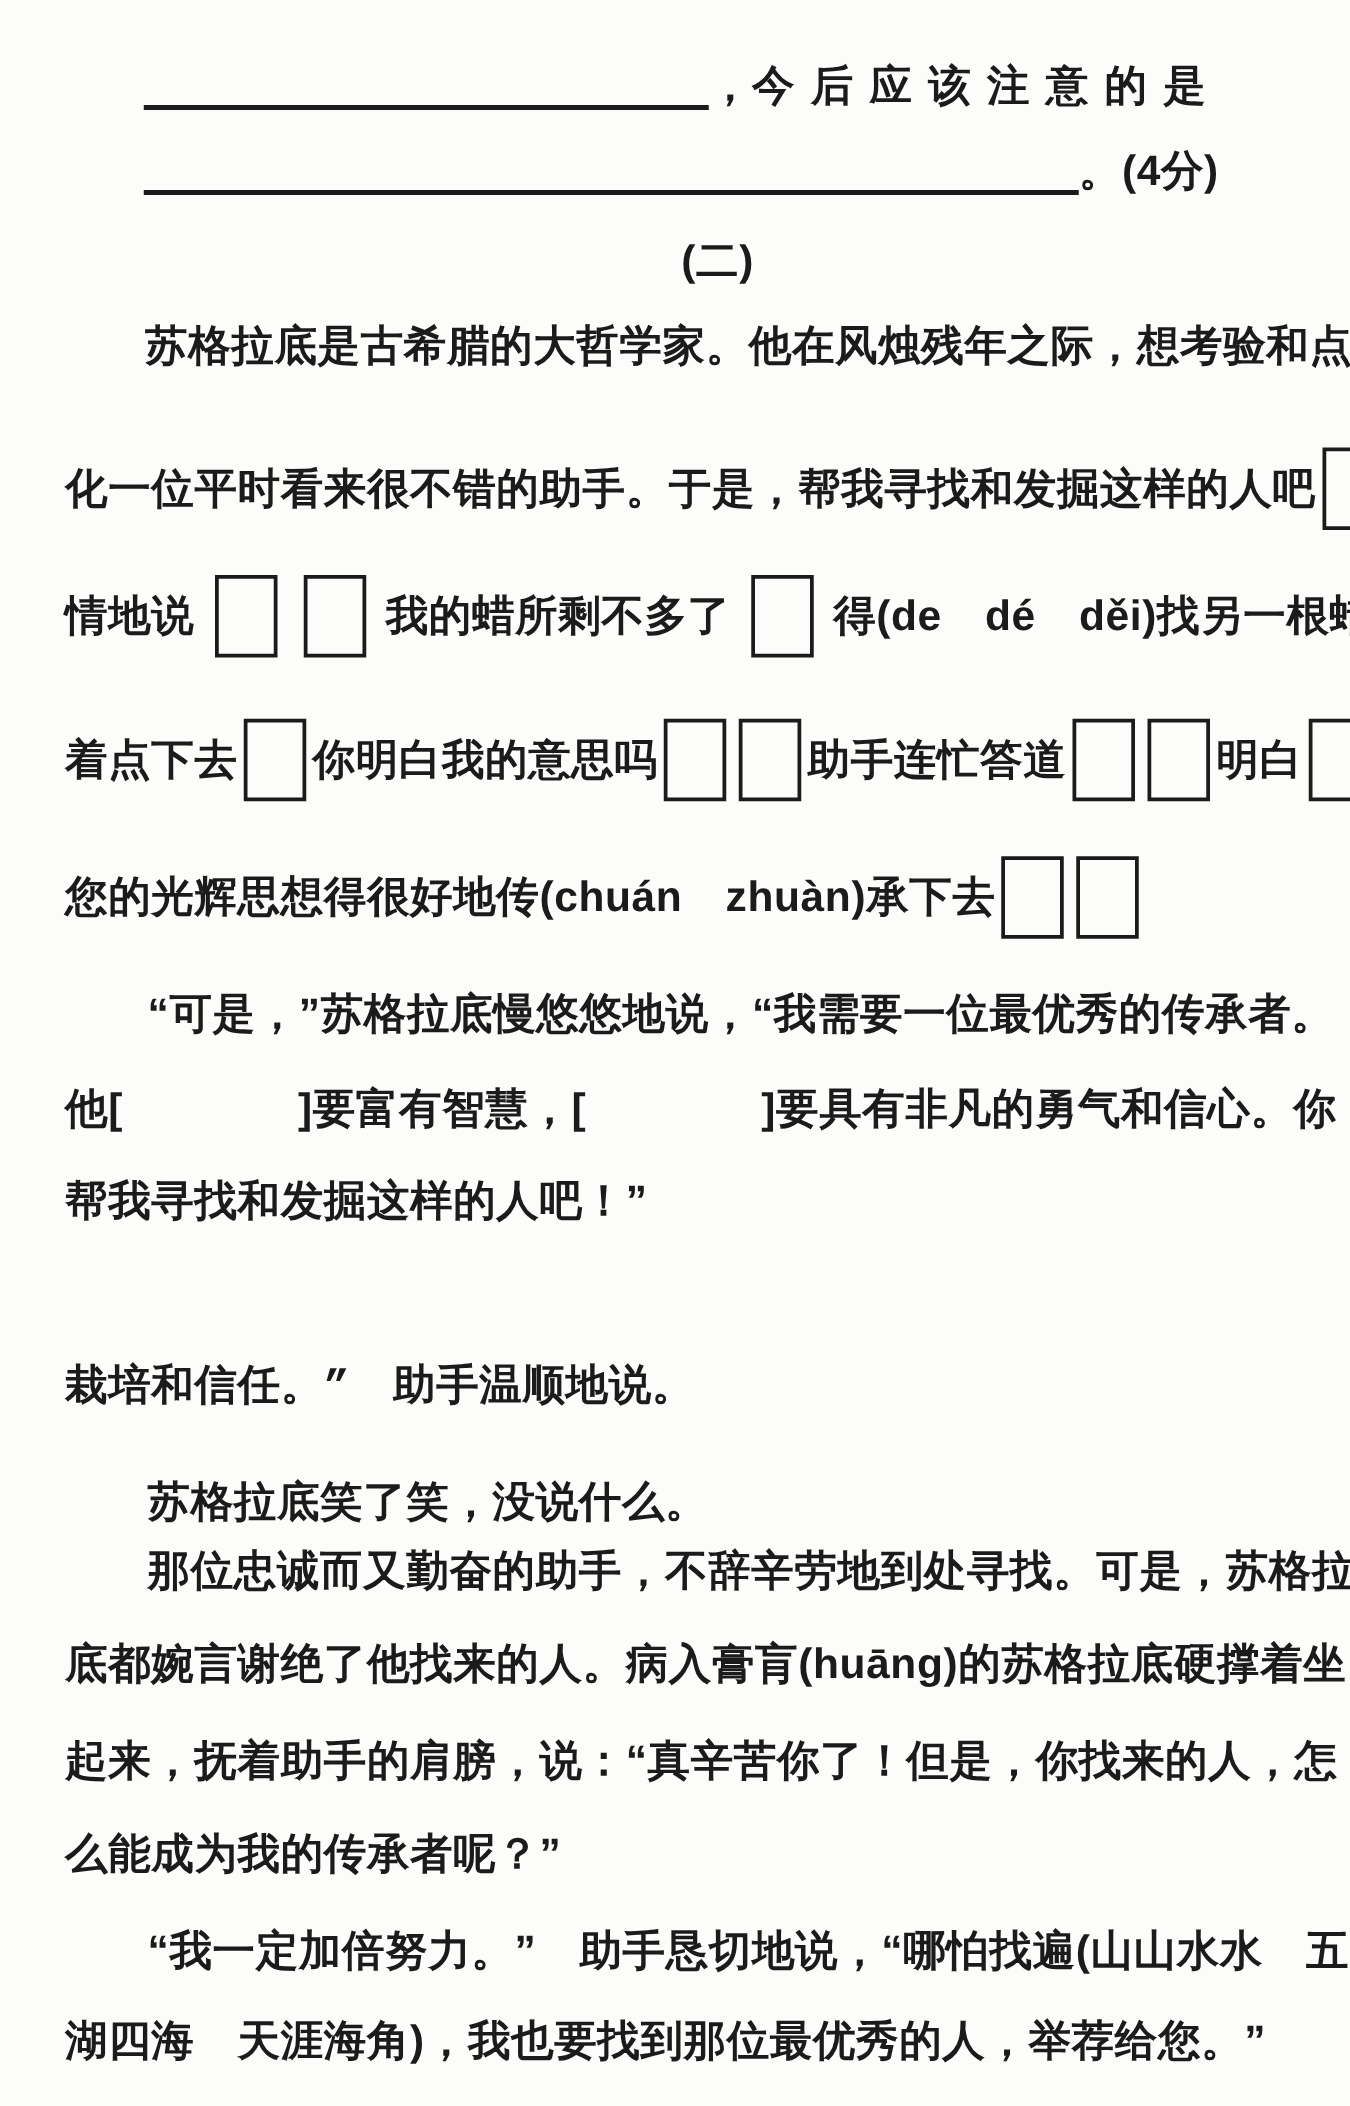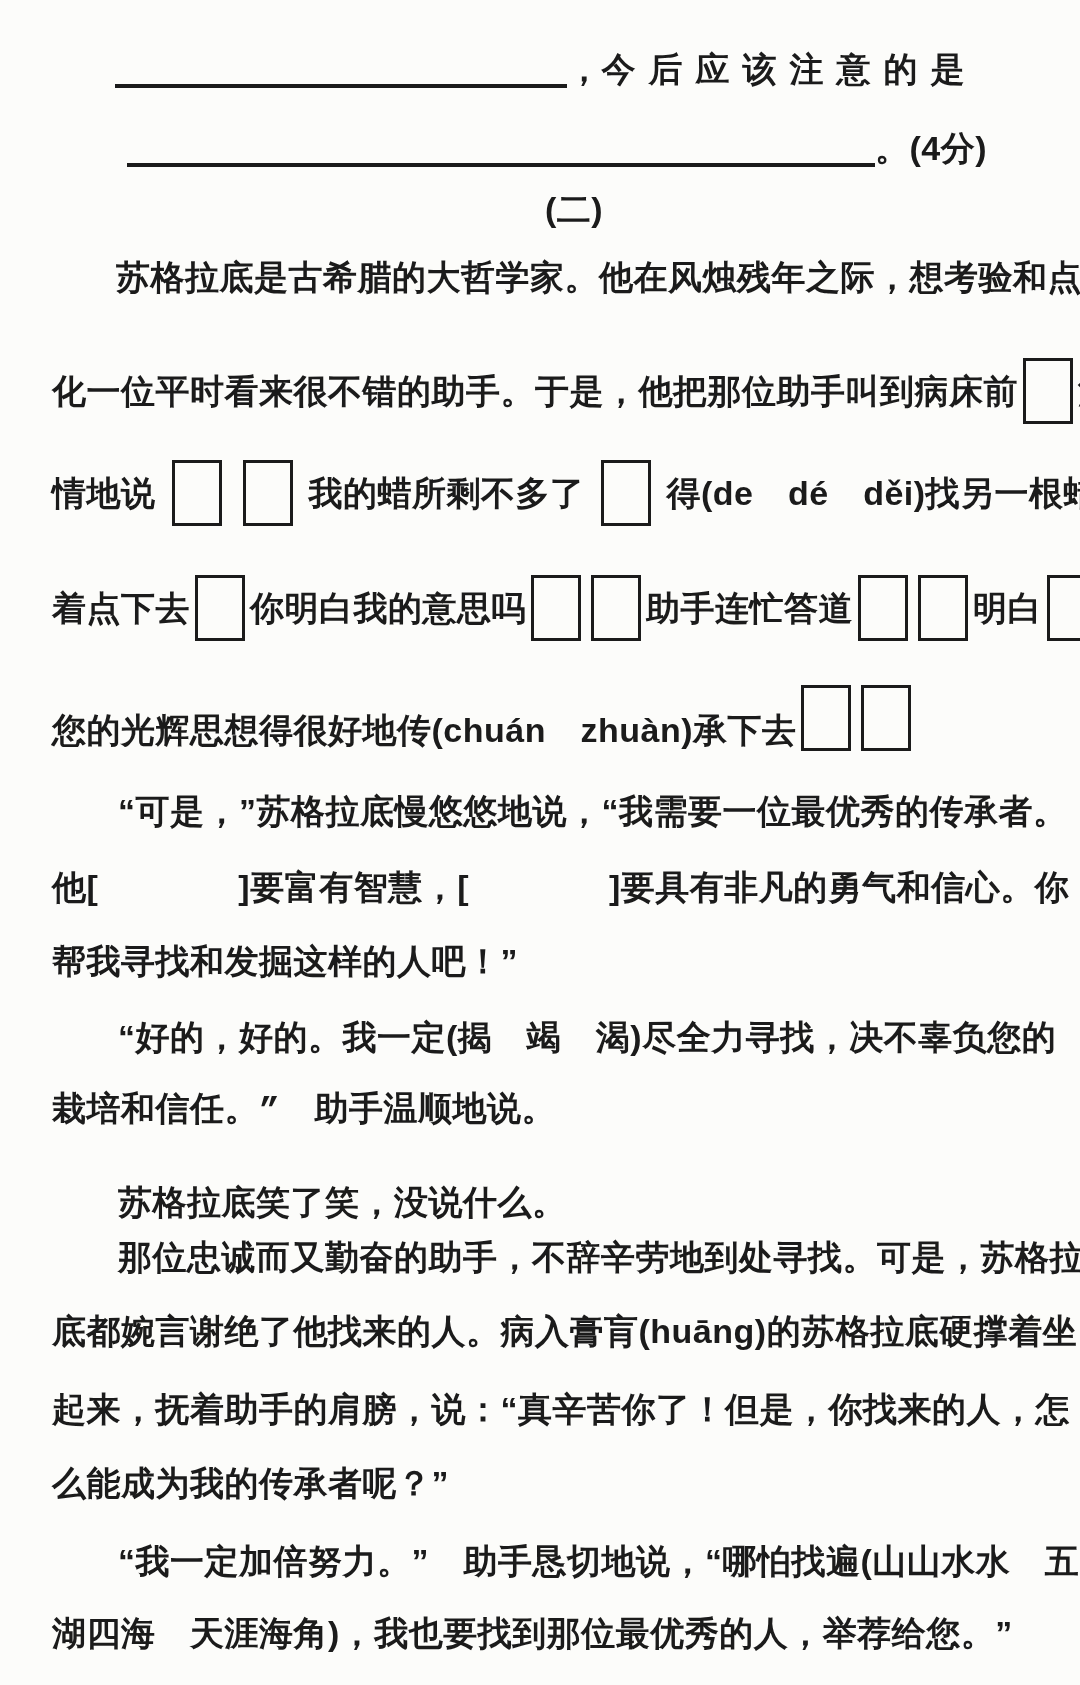--- a/index.html
+++ b/index.html
@@ -51,31 +51,30 @@
     flex: none;
     display: inline-block;
     height: 1px;
   }
 </style>
 </head>
 <body>
 
 <div id="worksheet">
     <div class="line" style="top: 48px; left: 115px;"><span class="seg-underline" style="width: 452px;"></span><span class="seg-text">，</span><span class="seg-text" style="letter-spacing: 13px;">今后应该注意的是</span></div>
-    <div class="line" style="top: 116px; left: 127px; margin-top: 11px;"><span class="seg-underline" style="width: 748px;"></span><span class="seg-text">。(4分)</span></div>
+    <div class="line" style="top: 116px; left: 115px;"><span class="seg-underline" style="width: 748px;"></span><span class="seg-text">。(4分)</span></div>
     <div class="line" style="top: 188px; left: 545px;"><span class="seg-text">(二)</span></div>
     <div class="line" style="top: 256px; left: 116px;"><span class="seg-text">苏格拉底是古希腊的大哲学家。他在风烛残年之际，想考验和点</span></div>
-    <div class="line" style="top: 358px; left: 52px;"><span class="seg-text">化一位平时看来很不错的助手。于是，他把那位助手叫到病床前</span><span class="seg-box"></span><span class="seg-text">深</span></div>
+    <div class="line" style="top: 358px; left: 52px;"><span class="seg-text">化一位平时看来很不错的助手。于是，帮我寻找和发掘这样的人吧</span><span class="seg-box"></span><span class="seg-text">深</span></div>
     <div class="line" style="top: 460px; left: 52px; gap: 11px;"><span class="seg-text">情地说</span><span class="seg-box"></span><span class="seg-box"></span><span class="seg-text">我的蜡所剩不多了</span><span class="seg-box"></span><span class="seg-text">得(de　dé　děi)找另一根蜡接</span></div>
     <div class="line" style="top: 575px; left: 52px;"><span class="seg-text">着点下去</span><span class="seg-box"></span><span class="seg-text">你明白我的意思吗</span><span class="seg-box"></span><span class="seg-box"></span><span class="seg-text">助手连忙答道</span><span class="seg-box"></span><span class="seg-box"></span><span class="seg-text">明白</span><span class="seg-box"></span></div>
-    <div class="line" style="top: 685px; left: 52px; align-items: flex-end;"><span class="seg-text">您的光辉思想得很好地传(chuán　zhuàn)承下去</span><span class="seg-box"></span><span class="seg-box"></span></div>
+    <div class="line" style="top: 685px; left: 52px;"><span class="seg-text">您的光辉思想得很好地传(chuán　zhuàn)承下去</span><span class="seg-box"></span><span class="seg-box"></span></div>
     <div class="line" style="top: 790px; left: 118px;"><span class="seg-text">“可是，”苏格拉底慢悠悠地说，“我需要一位最优秀的传承者。</span></div>
     <div class="line" style="top: 866px; left: 52px;"><span class="seg-text">他[</span><span class="seg-gap" style="width: 140px;"></span><span class="seg-text">]要富有智慧，[</span><span class="seg-gap" style="width: 140px;"></span><span class="seg-text">]要具有非凡的勇气和信心。你</span></div>
     <div class="line" style="top: 940px; left: 52px;"><span class="seg-text">帮我寻找和发掘这样的人吧！”</span></div>
-    <div class="line" style="top: 1016px; left: 118px;"><span class="seg-text">“好的，好的。我一定(揭　竭　渴)尽全力寻找，决不辜负您的</span></div>
     <div class="line" style="top: 1090px; left: 52px; font-family: Liberation Mono, monospace;"><span class="seg-text">栽培和信任。”　助手温顺地说。</span></div>
     <div class="line" style="top: 1158px; left: 118px; margin-top: 23px;"><span class="seg-text">苏格拉底笑了笑，没说什么。</span></div>
     <div class="line" style="top: 1236px; left: 118px;"><span class="seg-text">那位忠诚而又勤奋的助手，不辞辛劳地到处寻找。可是，苏格拉</span></div>
     <div class="line" style="top: 1310px; left: 52px;"><span class="seg-text">底都婉言谢绝了他找来的人。病入膏肓(huāng)的苏格拉底硬撑着坐</span></div>
     <div class="line" style="top: 1388px; left: 52px;"><span class="seg-text">起来，抚着助手的肩膀，说：“真辛苦你了！但是，你找来的人，怎</span></div>
     <div class="line" style="top: 1462px; left: 52px;"><span class="seg-text">么能成为我的传承者呢？”</span></div>
     <div class="line" style="top: 1540px; left: 118px;"><span class="seg-text">“我一定加倍努力。”　助手恳切地说，“哪怕找遍(山山水水　五</span></div>
     <div class="line" style="top: 1612px; left: 52px;"><span class="seg-text">湖四海　天涯海角)，我也要找到那位最优秀的人，举荐给您。”</span></div>
   </div>
 

